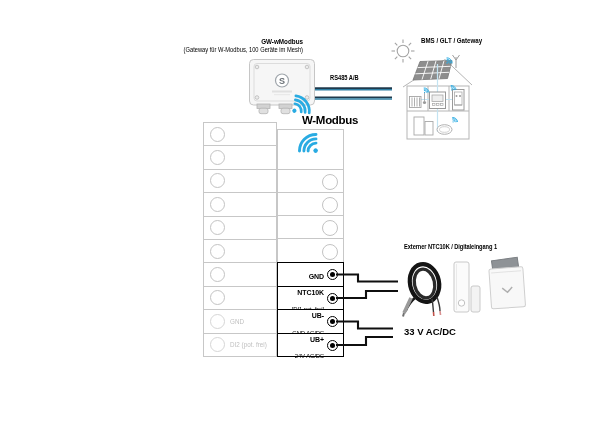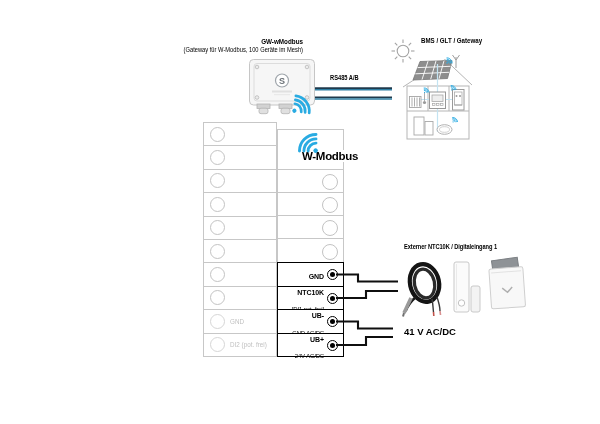--- a/index.html
+++ b/index.html
@@ -11,21 +11,21 @@
   .cond-r{transform:scaleX(.9);transform-origin:right center;}
 
   
   #gw-title{left:148px;top:38px;width:155px;text-align:right;z-index:3;}
   #gw-title .t1{font-size:7px;font-weight:bold;line-height:8px;}
   #gw-title .t2{font-size:6.4px;line-height:7.5px;}
 
   #rs485-label{left:330px;top:74px;font-size:6.5px;font-weight:bold;z-index:3;}
   #bms-label{left:421px;top:37px;font-size:7px;font-weight:bold;z-index:3;}
   #wmodbus-label{left:300px;top:114px;font-size:11.5px;font-weight:bold;letter-spacing:-.3px;
-                 background:#fff;padding:0 2px;z-index:3;margin-top:36px;}
+                 background:#fff;padding:0 2px;z-index:3;}
   #externer-label{left:404px;top:243px;font-size:6.5px;font-weight:bold;letter-spacing:-.1px;z-index:3;}
   #power-label{left:404px;top:326px;font-size:9.5px;font-weight:bold;z-index:3;}
 
   
   #left-col{left:203px;top:122px;width:74px;z-index:1;}
   .lrow{height:24.4px;box-sizing:border-box;border:1px solid #c7c7c7;background:#fff;
         display:flex;align-items:center;}
   .lrow + .lrow{margin-top:-1px;}
   .lcirc{width:13px;height:13px;border:1.1px solid #c3c3c3;border-radius:50%;
          margin-left:6px;flex:none;background:#fff;}
@@ -57,21 +57,21 @@
 <div class="canvas">
 
   <div class="abs lbl" id="gw-title">
     <div class="t1 cond-r">GW-wModbus</div>
     <div class="t2 cond-r">(Gateway für W-Modbus, 100 Geräte im Mesh)</div>
   </div>
   <div class="abs lbl cond" id="rs485-label">RS485 A/B</div>
   <div class="abs lbl cond" id="bms-label">BMS / GLT / Gateway</div>
   <div class="abs lbl" id="wmodbus-label">W-Modbus</div>
   <div class="abs lbl cond" id="externer-label">Externer NTC10K / Digitaleingang 1</div>
-  <div class="abs lbl" id="power-label">41 V AC/DC</div>
+  <div class="abs lbl" id="power-label">33 V AC/DC</div>
 
   <div class="abs" id="left-col">
     <div class="lrow">
         <span class="lcirc"></span>
         <span class="llabel"></span>
       </div>
     <div class="lrow">
         <span class="lcirc"></span>
         <span class="llabel"></span>
       </div>

